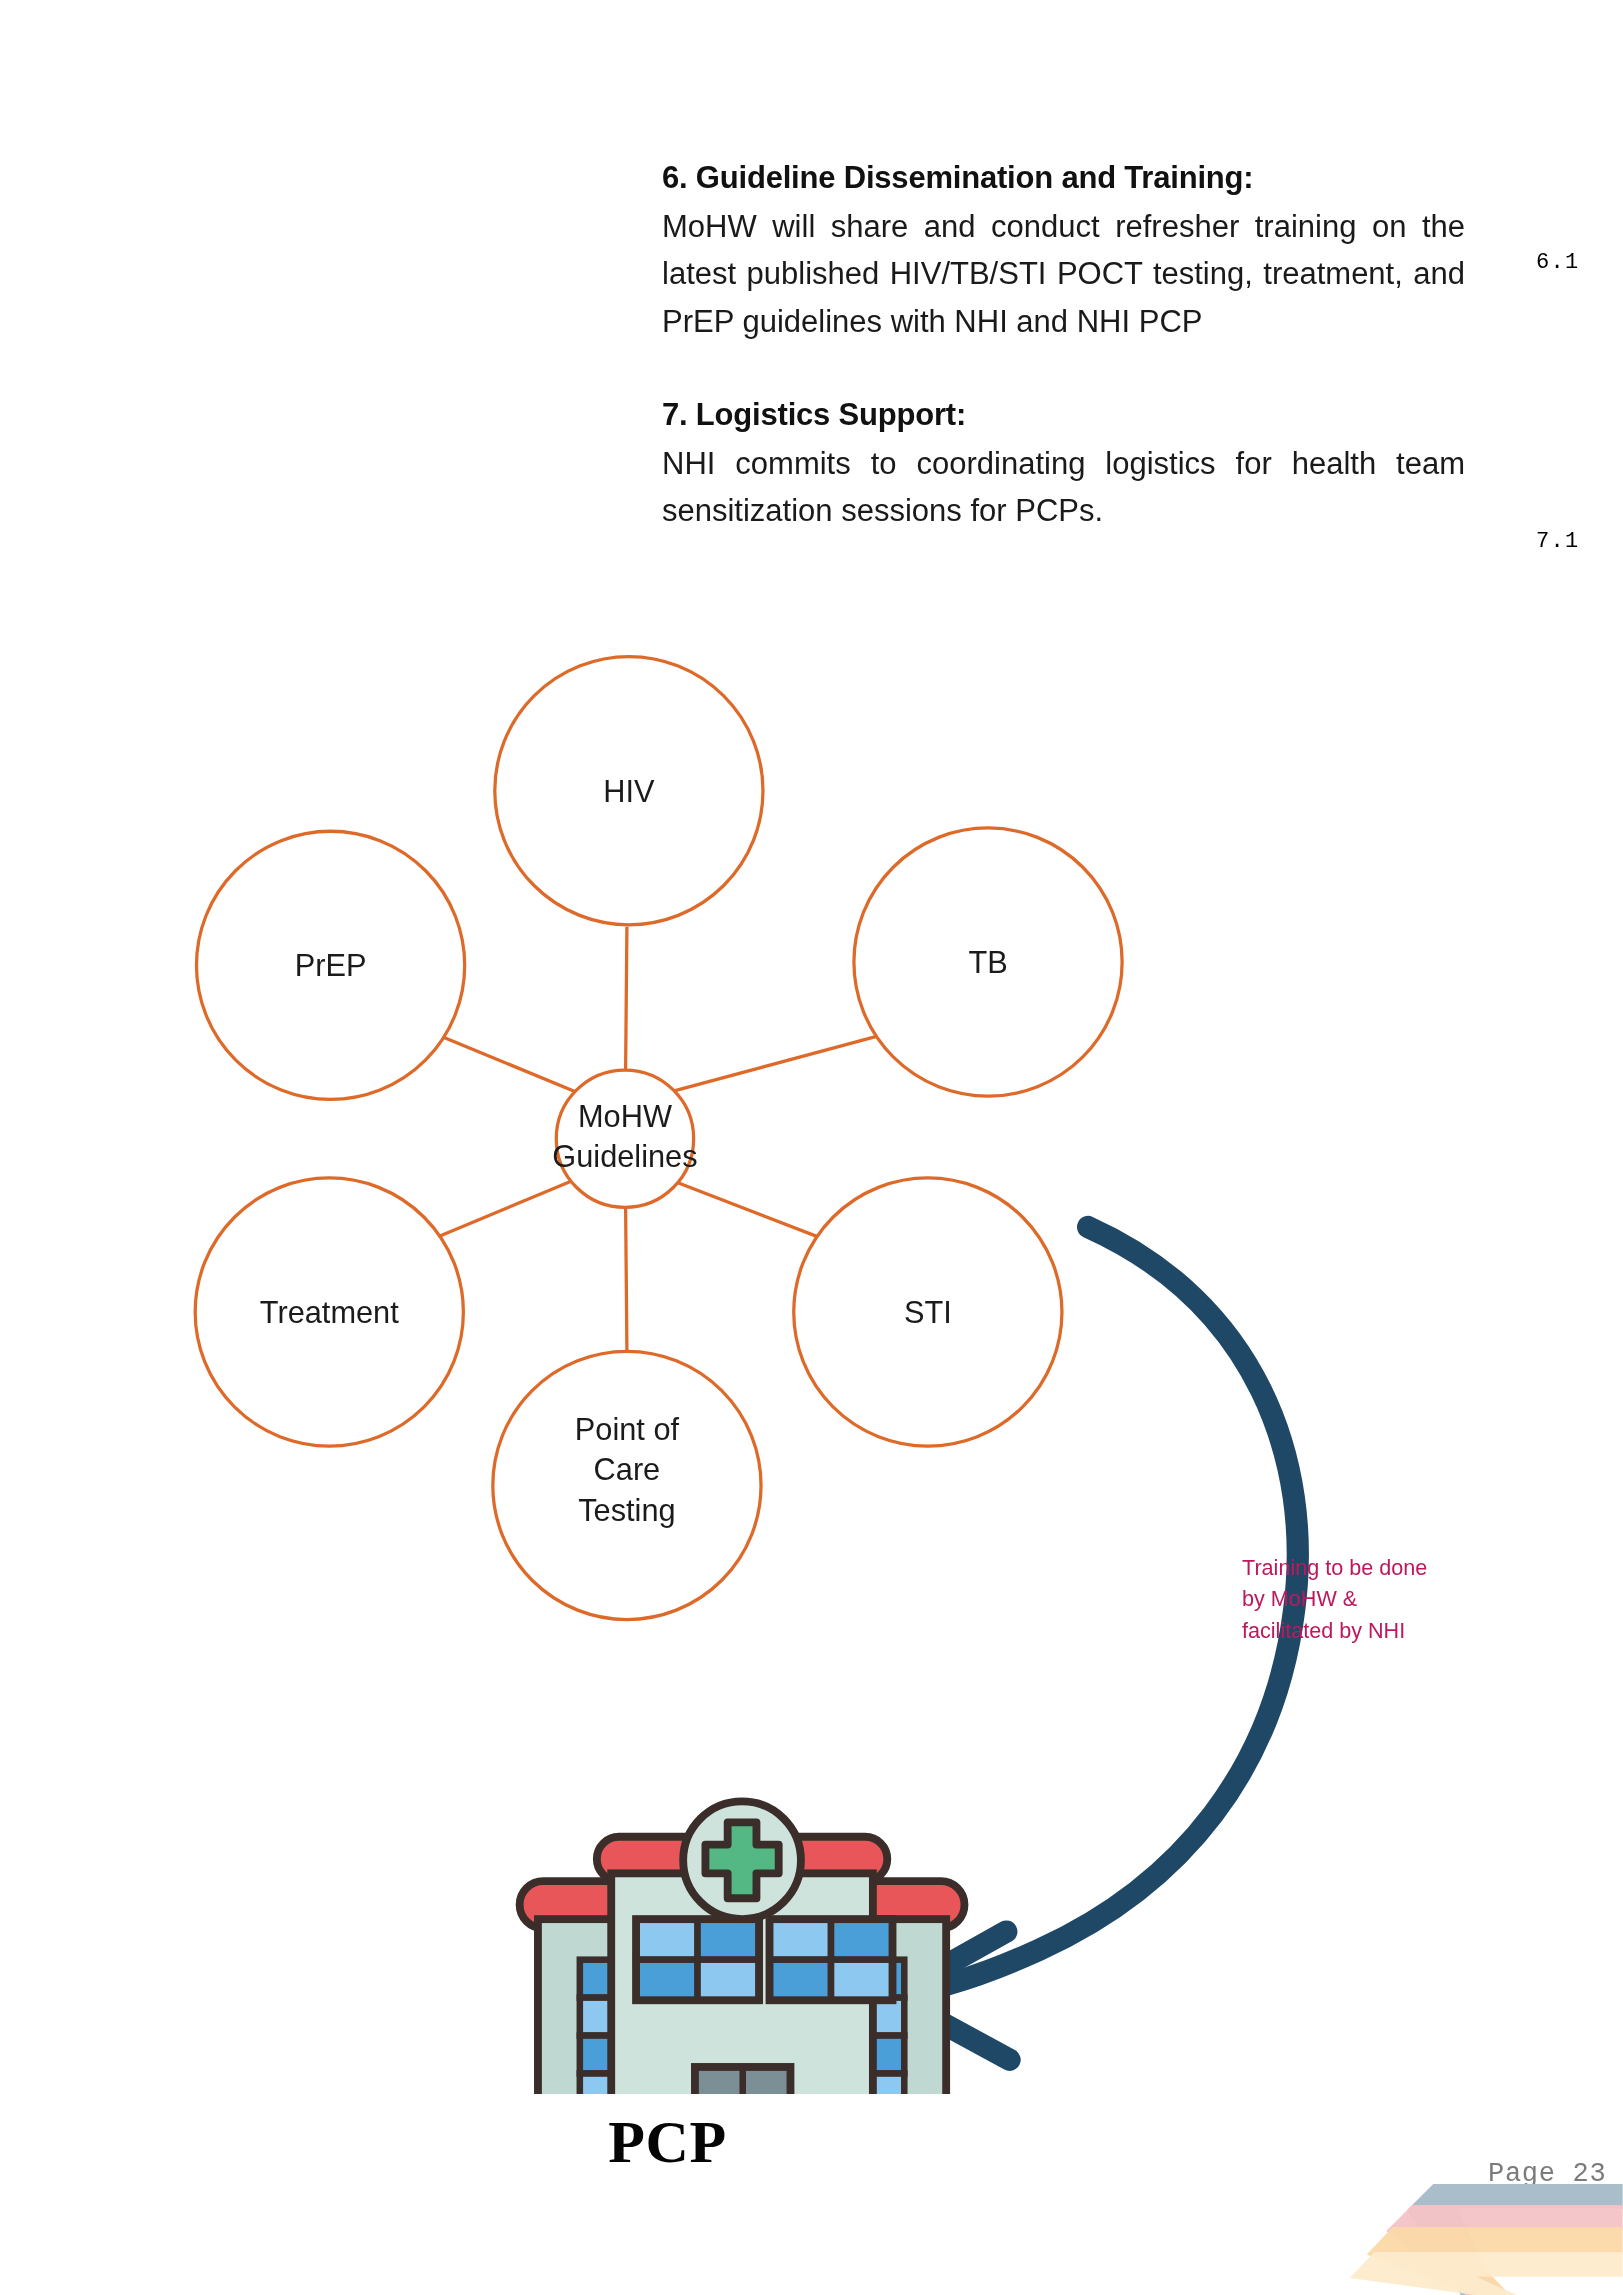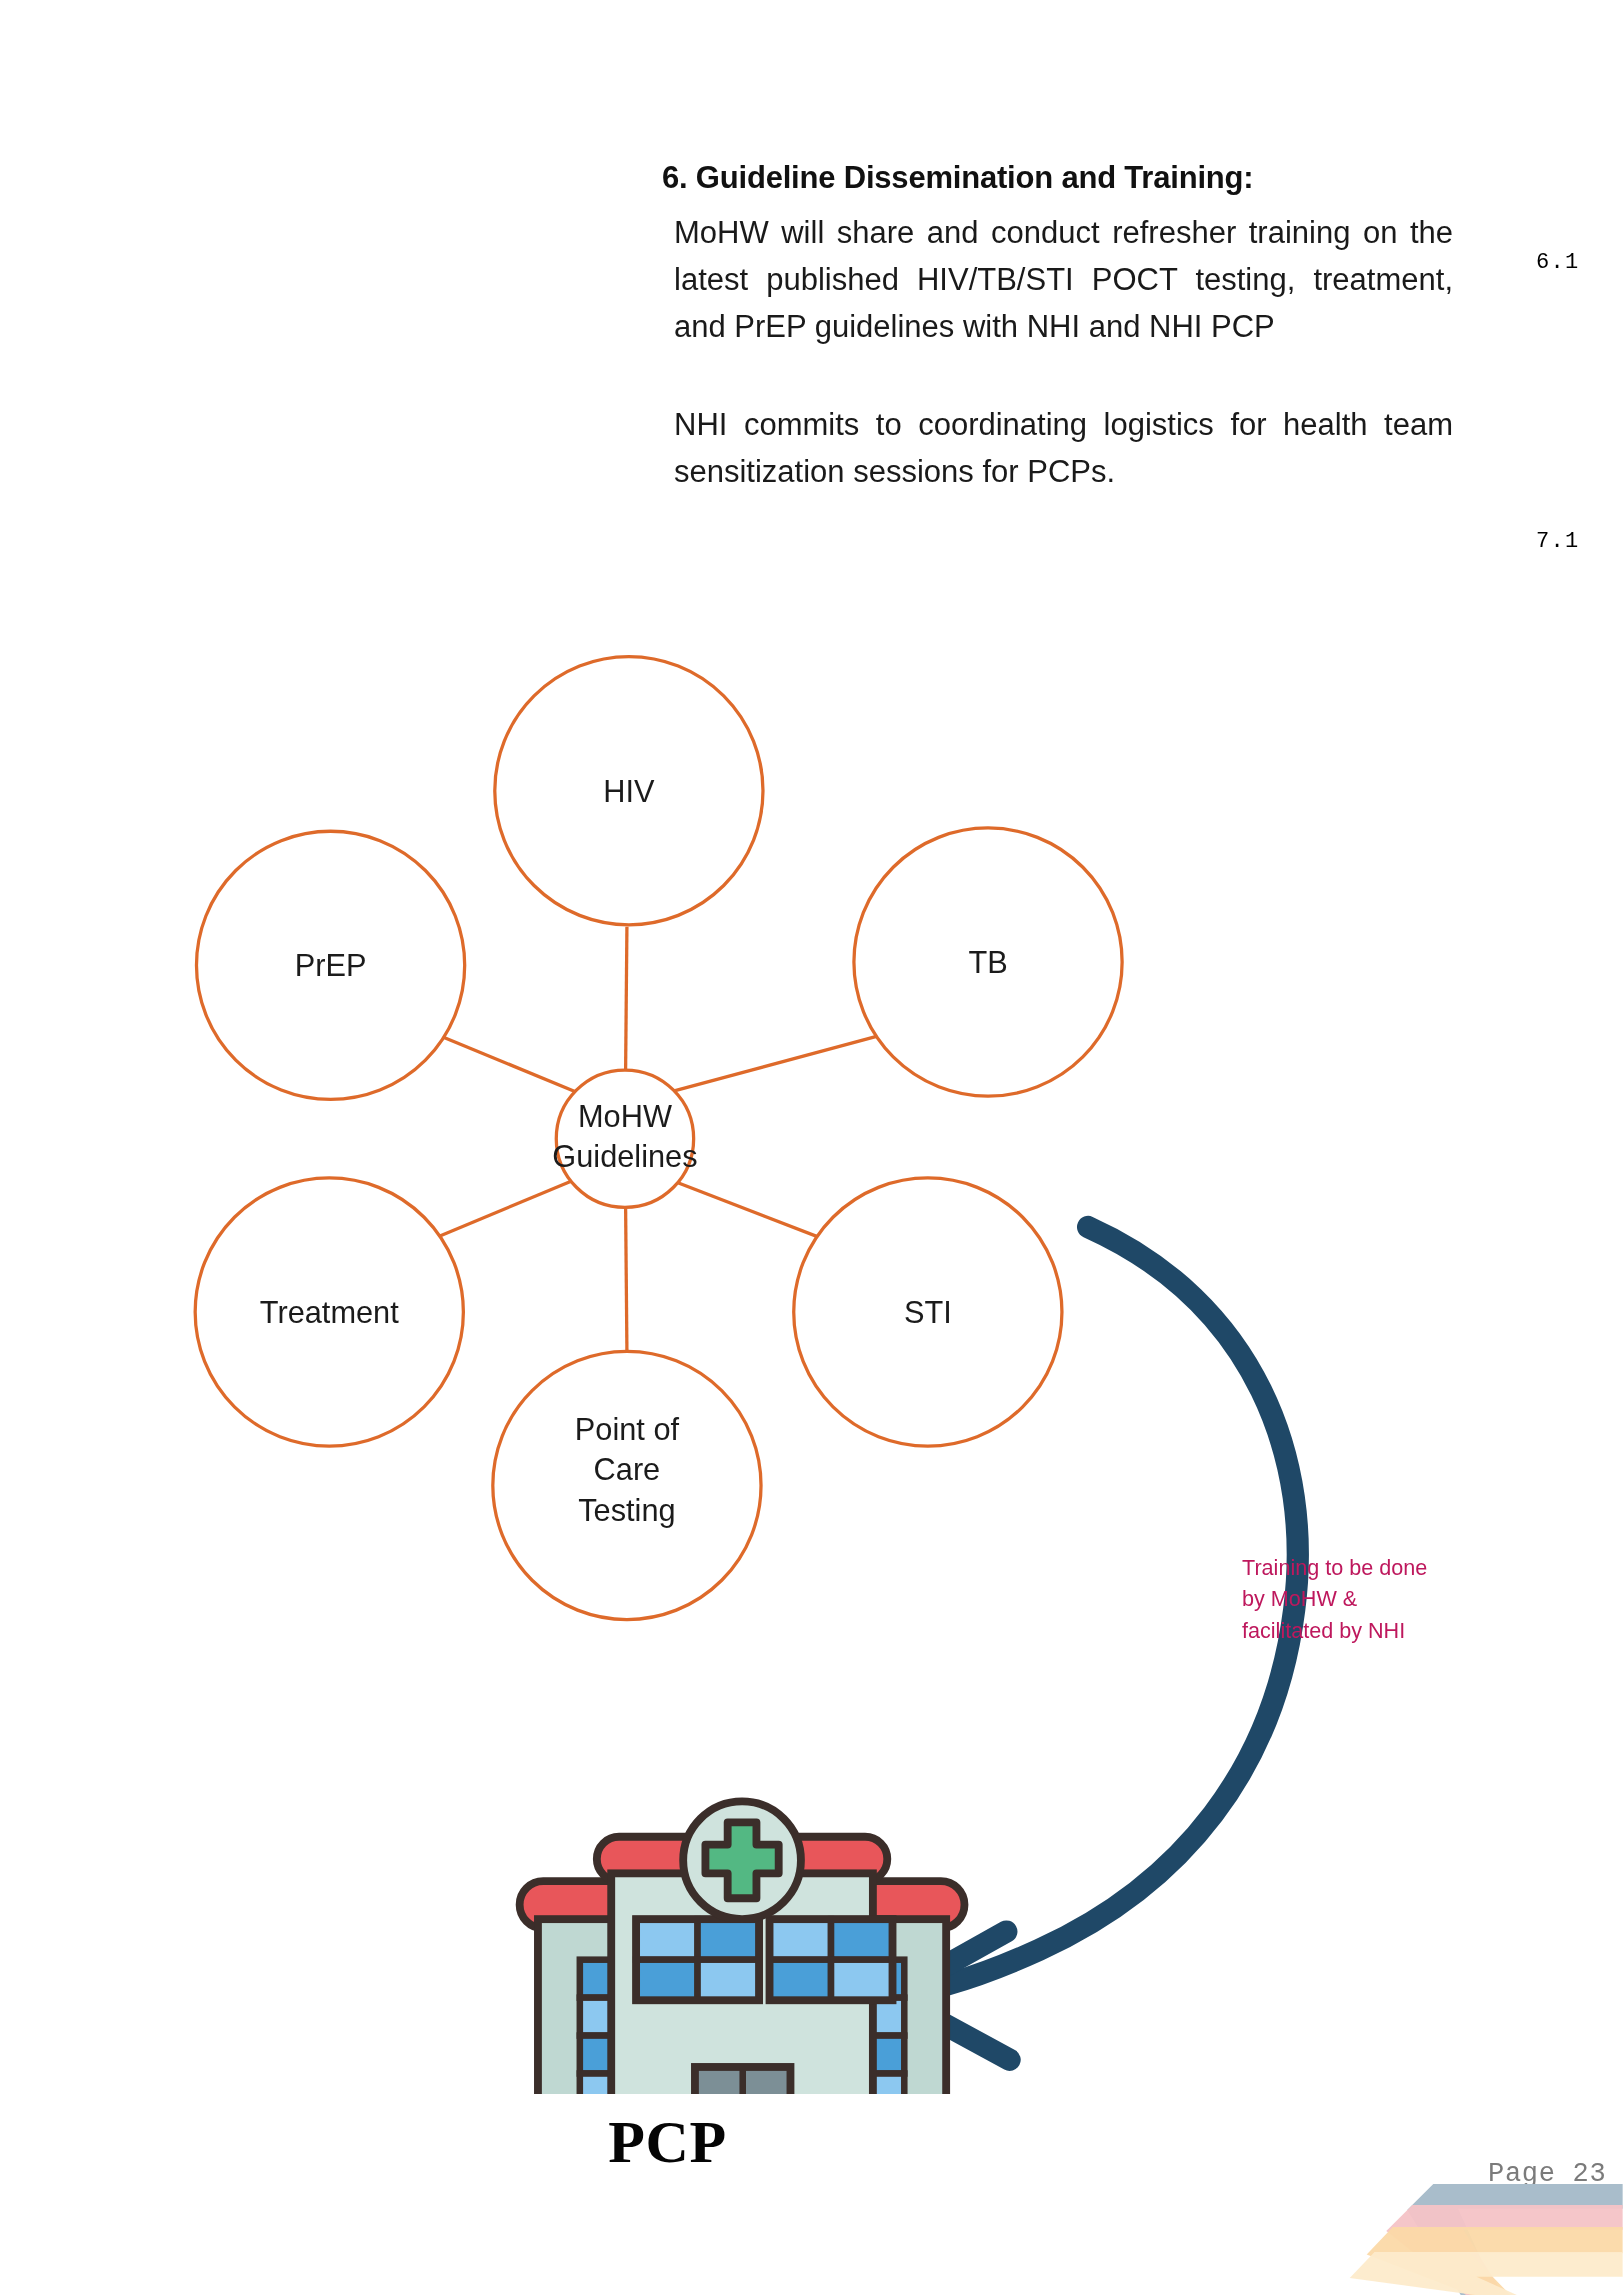--- a/index.html
+++ b/index.html
@@ -31,21 +31,21 @@
     line-height: 1.22;
     letter-spacing: -0.2px;
     color: #111111;
     margin: 0 0 6.5px 0;
   }
   .section-body {
     font-size: 31px;
     font-weight: 400;
     line-height: 1.52;
     color: #1a1a1a;
-    margin: 12px;
+    margin: 0;
     text-align: justify;
     text-justify: inter-word;
   }
   .section-body.last-line-nojustify { text-align-last: left; }
 
   
   .margin-marker {
     position: absolute;
     font-family: "Liberation Mono", monospace;
     font-size: 22px;
@@ -120,20 +120,21 @@
 <body>
 
 <div class="text-column">
 
   <div class="section-block">
     <p class="section-heading">6. Guideline Dissemination and Training:</p>
     <p class="section-body last-line-nojustify">MoHW will share and conduct refresher training on the latest published HIV/TB/STI POCT testing, treatment, and PrEP guidelines with NHI and NHI PCP</p>
   </div>
 
   <div class="section-block">
+    <p class="section-heading">7. Logistics Support:</p>
     <p class="section-body last-line-nojustify">NHI commits to coordinating logistics for health team sensitization sessions for PCPs.</p>
   </div>
 
 </div>
 
 <span class="margin-marker" id="marker-61">6.1</span>
 <span class="margin-marker" id="marker-71">7.1</span>
 
 <div class="diagram">
 <svg width="1623" height="1505" viewBox="0 0 2481 2300" xmlns="http://www.w3.org/2000/svg">

